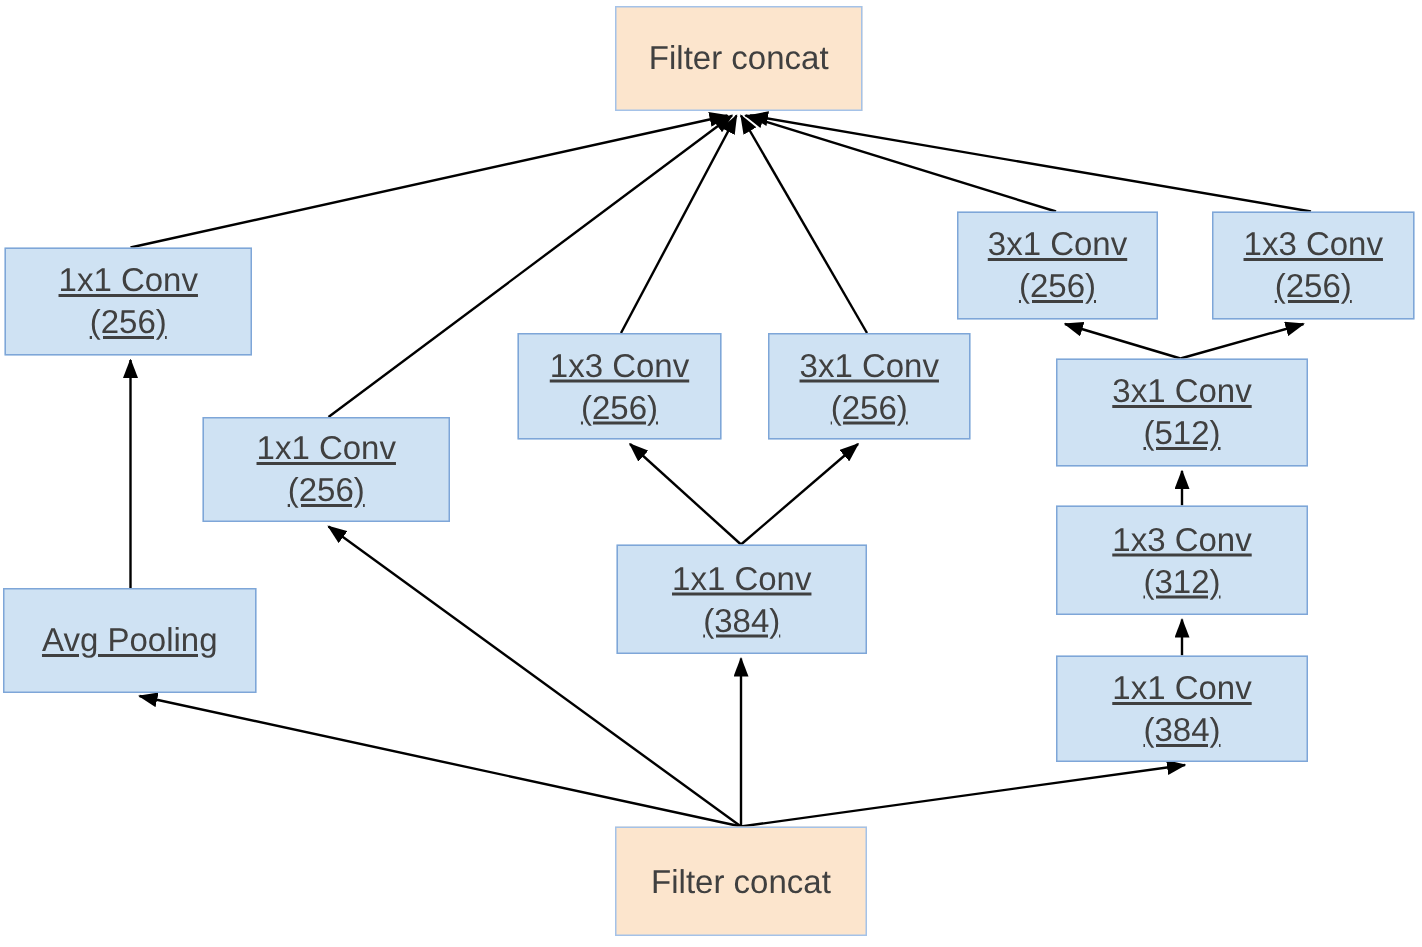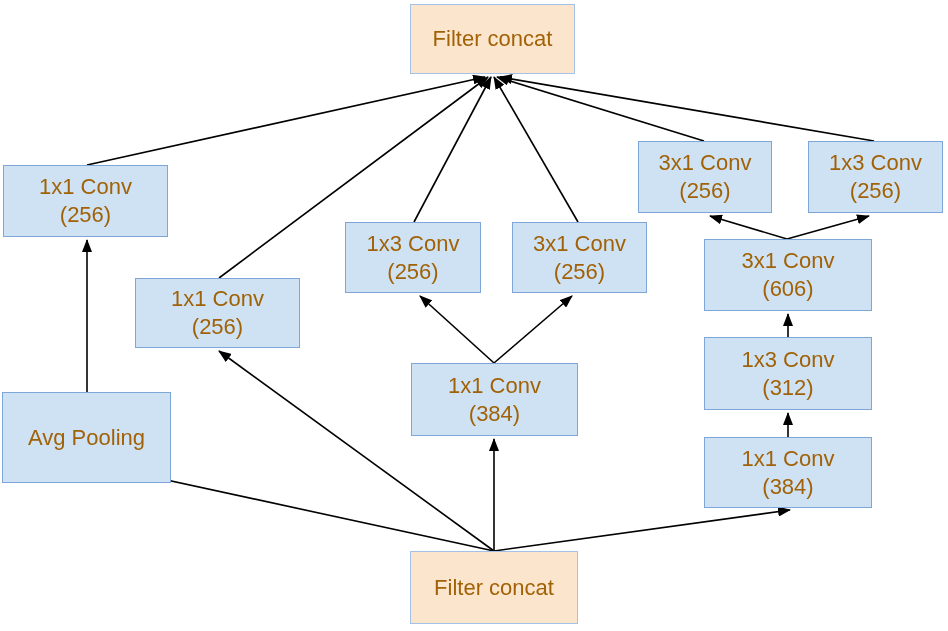--- a/index.html
+++ b/index.html
@@ -24,25 +24,26 @@
   .node {
     position: absolute;
     box-sizing: border-box;
     display: flex;
     flex-direction: column;
     align-items: center;
     justify-content: center;
     text-align: center;
     font-size: 22px;
     line-height: 28px;
-    color: #a16207;
+    color: #404040;
   }
   .node.conv {
     background: var(--conv-fill, #cfe2f3);
     border: 1.5px solid var(--conv-border, #7ea6d8);
+    text-decoration: underline;
   }
   .node.concat {
     background: var(--concat-fill, #fce5cd);
     border: 1.5px solid var(--concat-border, #a4c2e8);
   }
   .edge-line {
     stroke: var(--edge, #000000);
     stroke-width: 1.6;
   }
 </style>
@@ -83,21 +84,21 @@
   <div class="node conv" style="left:3px; top:165px; width:165px; height:72px;">
     <div>1x1 Conv</div>
     <div>(256)</div>
   </div>
 
   <div class="node conv" style="left:135px; top:278px; width:165px; height:70px;">
     <div>1x1 Conv</div>
     <div>(256)</div>
   </div>
 
-  <div class="node conv" style="left:2px; top:392px; width:169px; height:91px;">
+  <div class="node conv" style="left:2px; top:392px; width:169px; height:70px;">
     <div>Avg Pooling</div>
   </div>
 
   <div class="node conv" style="left:345px; top:222px; width:136px; height:71px;">
     <div>1x3 Conv</div>
     <div>(256)</div>
   </div>
 
   <div class="node conv" style="left:512px; top:222px; width:135px; height:71px;">
     <div>3x1 Conv</div>
@@ -114,21 +115,21 @@
     <div>(256)</div>
   </div>
 
   <div class="node conv" style="left:808px; top:141px; width:135px; height:72px;">
     <div>1x3 Conv</div>
     <div>(256)</div>
   </div>
 
   <div class="node conv" style="left:704px; top:239px; width:168px; height:72px;">
     <div>3x1 Conv</div>
-    <div>(606)</div>
+    <div>(512)</div>
   </div>
 
   <div class="node conv" style="left:704px; top:337px; width:168px; height:73px;">
     <div>1x3 Conv</div>
     <div>(312)</div>
   </div>
 
   <div class="node conv" style="left:704px; top:437px; width:168px; height:71px;">
     <div>1x1 Conv</div>
     <div>(384)</div>

